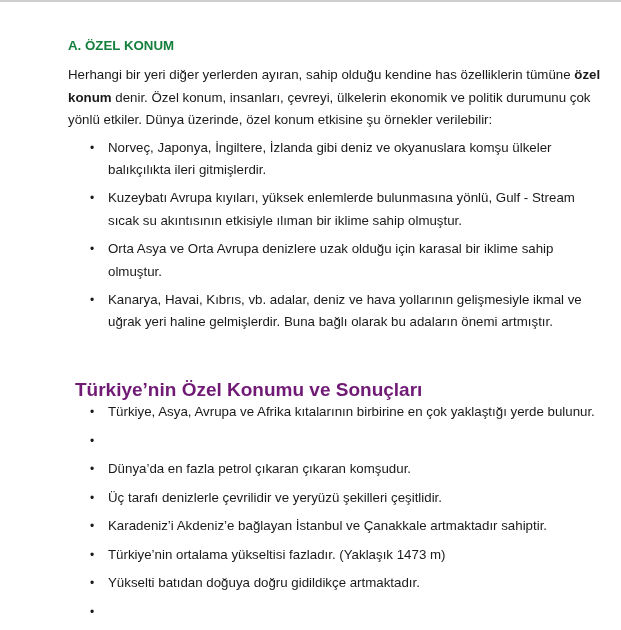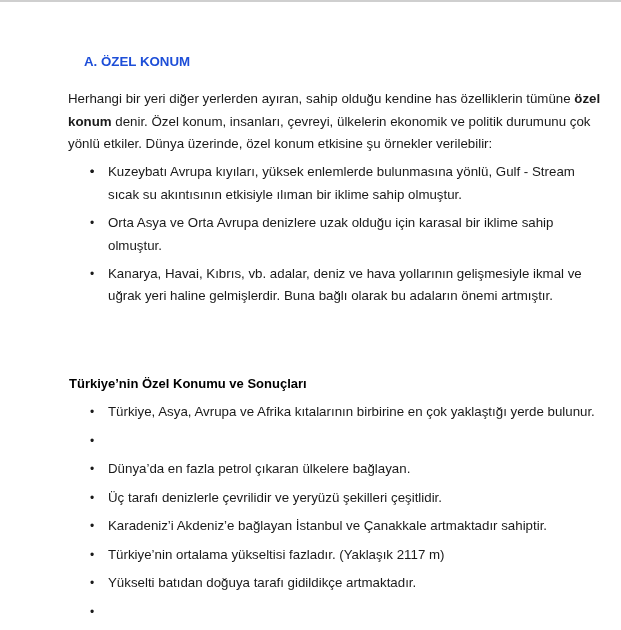--- a/index.html
+++ b/index.html
@@ -25,23 +25,23 @@
   }
   .page {
     position: absolute;
     left: 68px;
     top: 36px;
     width: 540px;
   }
   .heading {
     font-weight: bold;
     font-size: 13.3px;
-    margin: 16px;
+    margin: 0;
     line-height: 20px;
-    color: #1d4ed8;
+    color: #15803d;
   }
   .para {
     margin: 8px 16px 0 0;
     line-height: 22.6px;
     width: 540px;
   }
   .para b { font-weight: bold; }
   ul.bullets {
     list-style: none;
     margin: 5px 0 0 0;
@@ -58,24 +58,24 @@
     position: absolute;
     left: 22px;
     top: 0;
     font-size: 12px;
   }
   .heading2 {
     position: absolute;
     left: 68px;
     top: 373px;
     font-weight: bold;
-    font-size: 13px;
+    font-size: 19px;
     line-height: 20px;
-    margin: 1px;
-    color: #000000;
+    margin: 7px;
+    color: #701a75;
   }
   ul.bullets2 {
     position: absolute;
     left: 68px;
     top: 401px;
     list-style: none;
     margin: 0;
     padding: 0;
     width: 540px;
   }
@@ -94,30 +94,30 @@
 </style>
 </head>
 <body>
 
 <div class="top-rule"></div>
 
 <div class="page">
   <h2 class="heading">A. ÖZEL KONUM</h2>
   <p class="para"><span>Herhangi bir yeri diğer yerlerden ayıran, sahip olduğu kendine has özelliklerin tümüne </span><b>özel konum</b><span> denir. Özel konum, insanları, çevreyi, ülkelerin ekonomik ve politik durumunu çok yönlü etkiler. Dünya üzerinde, özel konum etkisine şu örnekler verilebilir:</span></p>
   <ul class="bullets">
-    <li><span class="dot">•</span></li>
+    <li><span class="dot">•</span><span>Norveç, Japonya, İngiltere, İzlanda gibi deniz ve okyanuslara komşu ülkeler balıkçılıkta ileri gitmişlerdir.</span></li>
     <li><span class="dot">•</span><span>Kuzeybatı Avrupa kıyıları, yüksek enlemlerde bulunmasına yönlü, Gulf - Stream sıcak su akıntısının etkisiyle ılıman bir iklime sahip olmuştur.</span></li>
     <li><span class="dot">•</span><span>Orta Asya ve Orta Avrupa denizlere uzak olduğu için karasal bir iklime sahip olmuştur.</span></li>
     <li><span class="dot">•</span><span>Kanarya, Havai, Kıbrıs, vb. adalar, deniz ve hava yollarının gelişmesiyle ikmal ve uğrak yeri haline gelmişlerdir. Buna bağlı olarak bu adaların önemi artmıştır.</span></li>
   </ul>
 </div>
 
 <h3 class="heading2">Türkiye’nin Özel Konumu ve Sonuçları</h3>
 <ul class="bullets2">
   <li><span class="dot">•</span><span>Türkiye, Asya, Avrupa ve Afrika kıtalarının birbirine en çok yaklaştığı yerde bulunur.</span></li>
   <li><span class="dot">•</span></li>
-  <li><span class="dot">•</span><span>Dünya’da en fazla petrol çıkaran ülkelere bağlayan.</span></li>
+  <li><span class="dot">•</span><span>Dünya’da en fazla petrol çıkaran çıkaran komşudur.</span></li>
   <li><span class="dot">•</span><span>Üç tarafı denizlerle çevrilidir ve yeryüzü şekilleri çeşitlidir.</span></li>
   <li><span class="dot">•</span><span>Karadeniz’i Akdeniz’e bağlayan İstanbul ve Çanakkale artmaktadır sahiptir.</span></li>
-  <li><span class="dot">•</span><span>Türkiye’nin ortalama yükseltisi fazladır. (Yaklaşık 2117 m)</span></li>
-  <li><span class="dot">•</span><span>Yükselti batıdan doğuya tarafı gidildikçe artmaktadır.</span></li>
+  <li><span class="dot">•</span><span>Türkiye’nin ortalama yükseltisi fazladır. (Yaklaşık 1473 m)</span></li>
+  <li><span class="dot">•</span><span>Yükselti batıdan doğuya doğru gidildikçe artmaktadır.</span></li>
   <li><span class="dot">•</span></li>
 </ul>
 
 </body></html>

